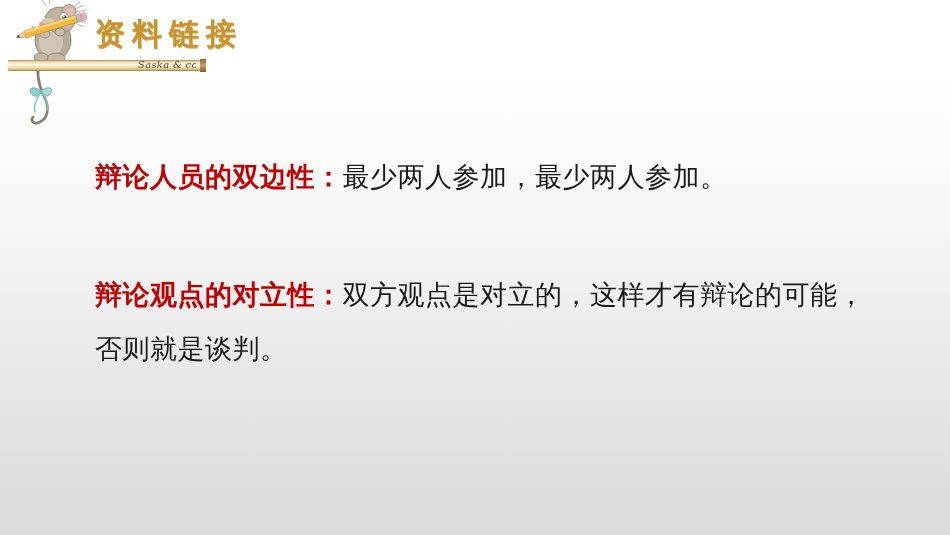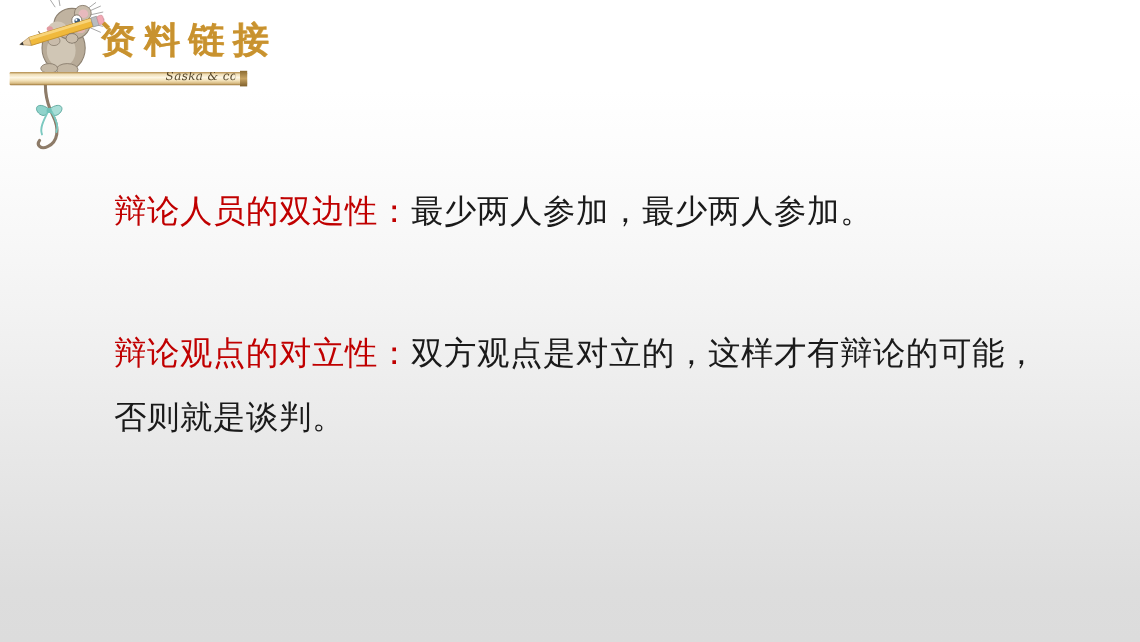--- a/index.html
+++ b/index.html
@@ -42,21 +42,21 @@
   #mascot {
     position: absolute;
     left: 8px;
     top: 0px;
     width: 100px;
     height: 130px;
   }
 
   #title-text {
     position: absolute;
-    left: 83px;
+    left: 95px;
     top: 19px;
     font-family: "DejaVu Sans", "Liberation Sans", sans-serif;
     font-size: 30px;
     font-weight: bold;
     letter-spacing: 7px;
     color: #c8922f;
     text-shadow: 0.5px 0.5px 0 #e0b25c;
     white-space: nowrap;
     line-height: 1;
   }
@@ -112,21 +112,21 @@
   .para {
     font-family: "DejaVu Serif", "Liberation Serif", serif;
     font-size: 27px;
     line-height: 54px;
     color: #1a1a1a;
     letter-spacing: 0.5px;
   }
   #para-1 { margin-bottom: 64px; }
   .lead {
     color: #c00000;
-    font-weight: normal;
+    font-weight: bold;
   }
   .rest {
     color: #1a1a1a;
   }
 </style>
 </head>
 <body>
 
 <div id="slide">
 

